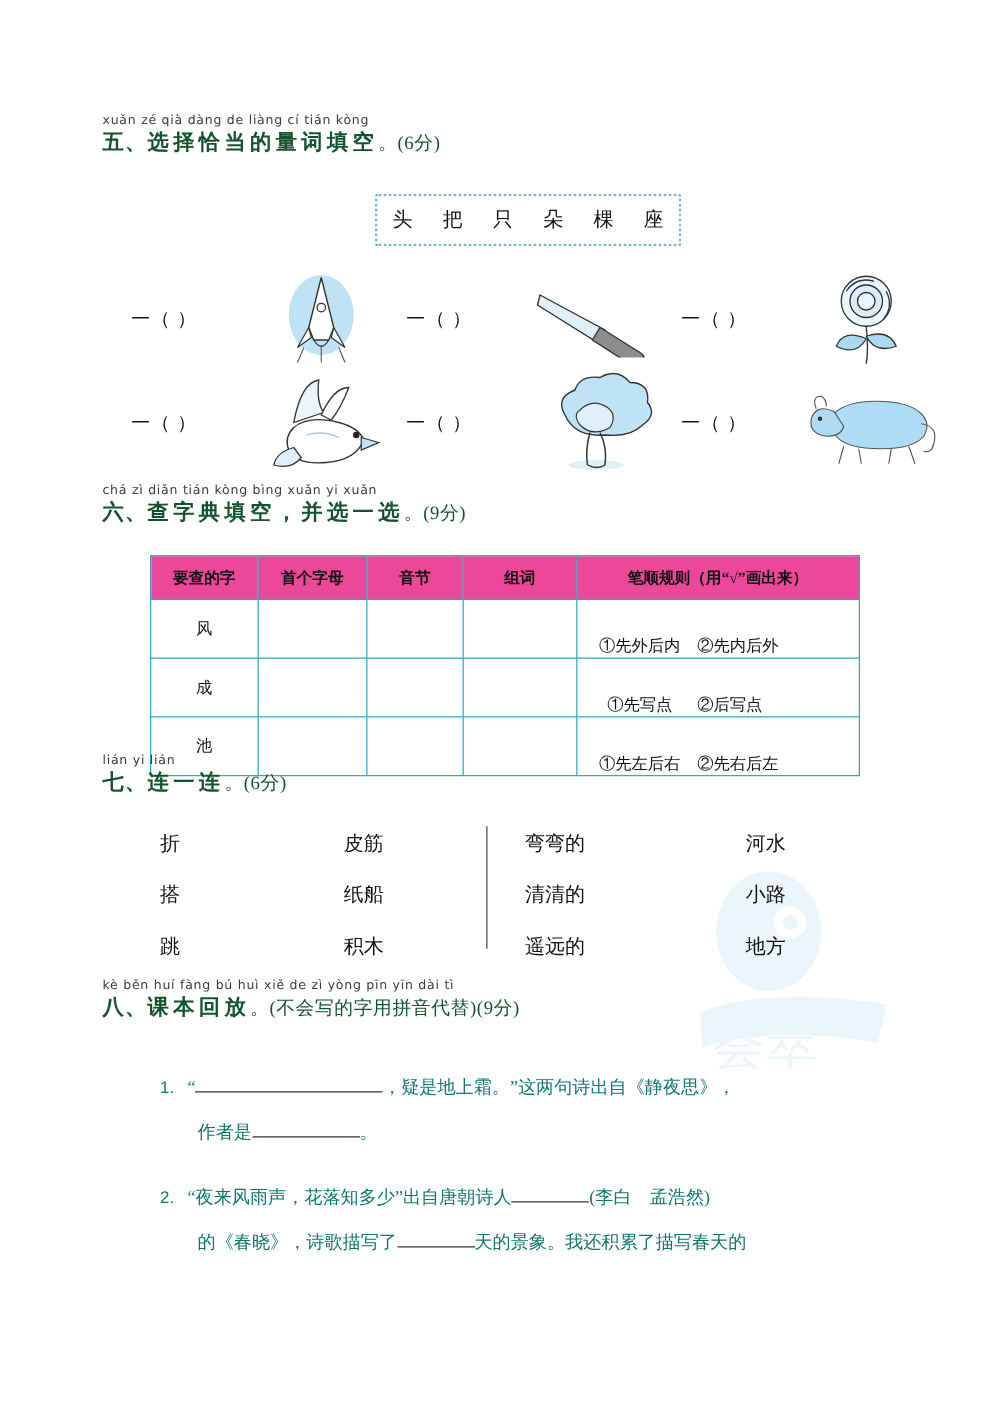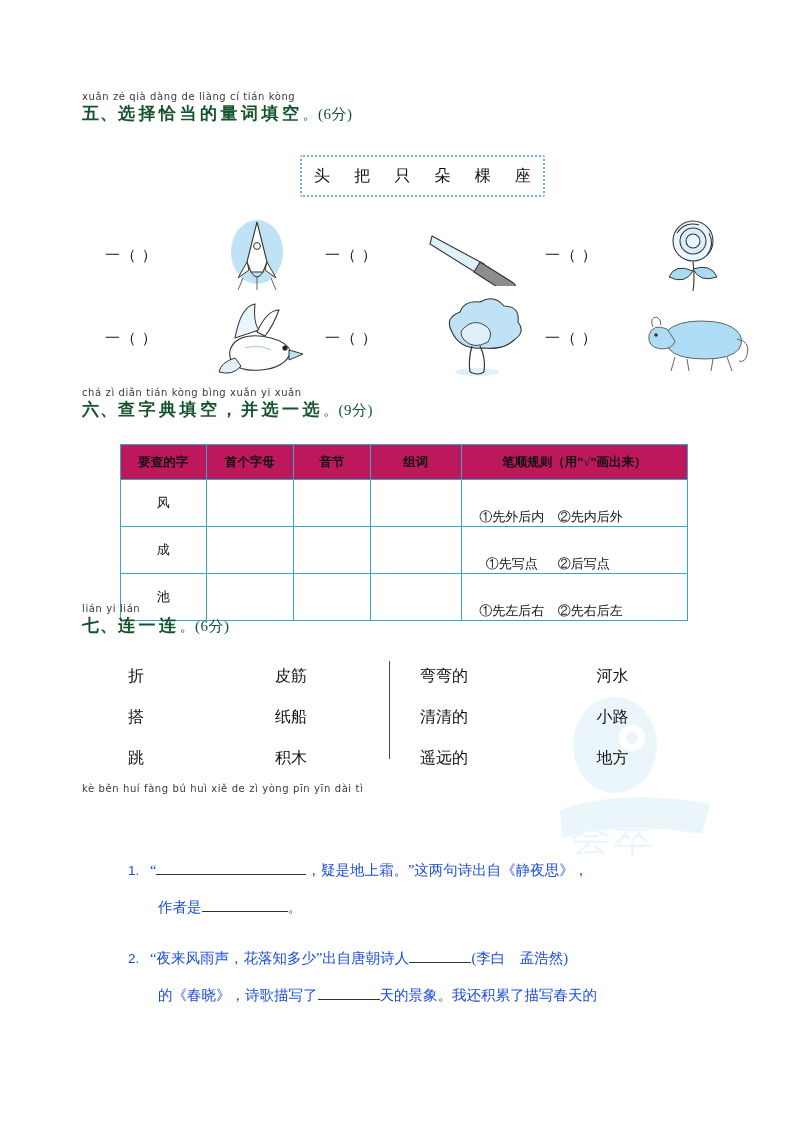--- a/index.html
+++ b/index.html
@@ -143,21 +143,21 @@
     border: 1px solid #35a6c4;
     height: 37px;
     text-align: center;
     vertical-align: middle;
     font-family: "Liberation Serif", serif;
     font-size: 13px;
     color: #111;
     padding: 0 4px;
   }
   .dict-table thead th {
-    background: #be185d;
+    background: #ec4899;
     font-weight: bold;
     font-size: 12.5px;
     height: 34px;
   }
   .col-char { width: 86px; }
   .col-letter { width: 88px; }
   .col-syll { width: 76px; }
   .col-word { width: 92px; }
   .col-rule { width: 226px; text-align: left; padding-left: 10px; }
   .rule-cell {
@@ -203,21 +203,21 @@
   }
 
   
   .q-block {
     position: absolute;
     left: 128px;
     width: 620px;
     z-index: 2;
     font-family: "Liberation Serif", serif;
     font-size: 14.5px;
-    color: #1d4ed8;
+    color: #0f766e;
     line-height: 36px;
   }
   .q-num {
     display: inline-block;
     width: 22px;
     font-family: "Liberation Sans", sans-serif;
     font-size: 13.5px;
   }
   .q-line2 {
     display: block;
@@ -433,20 +433,23 @@
     <div class="match-col mc-4">
       <div>河水</div>
       <div>小路</div>
       <div>地方</div>
     </div>
   </div>
 
   <div class="section" style="left:82px; top:782px;">
     <div class="heading-wrap">
       <div class="pinyin-row">kè běn huí fàng        bú huì xiě de zì yòng pīn yīn dài tì</div>
+      <div class="heading-line">
+        <span class="heading-num">八、</span><span class="heading-title">课本回放</span><span class="heading-tail">。(不会写的字用拼音代替)(9分)</span>
+      </div>
     </div>
   </div>
 
   <div class="q-block" style="top:852px;">
     <span class="q-num">1.</span><span>“</span><span class="blank-l"></span><span>，疑是地上霜。”这两句诗出自《静夜思》，</span>
     <span class="q-line2"><span>作者是</span><span class="blank-m"></span><span>。</span></span>
   </div>
 
   <div class="q-block" style="top:940px;">
     <span class="q-num">2.</span><span>“夜来风雨声，花落知多少”出自唐朝诗人</span><span class="blank-s"></span><span>(李白　孟浩然)</span>

